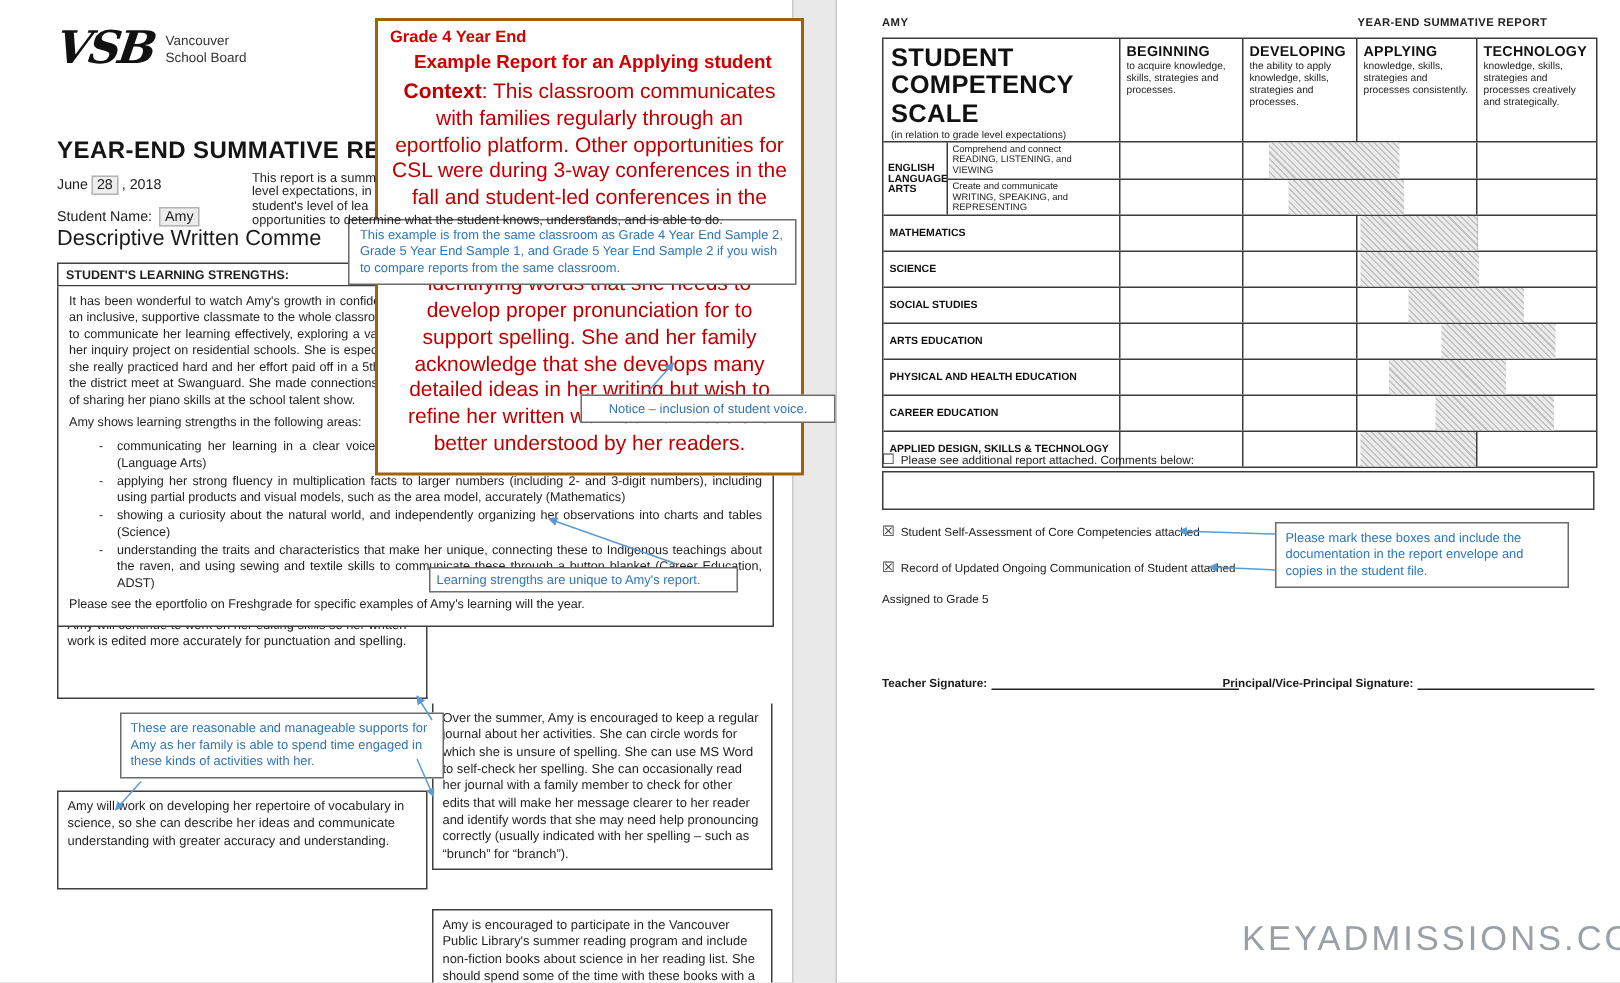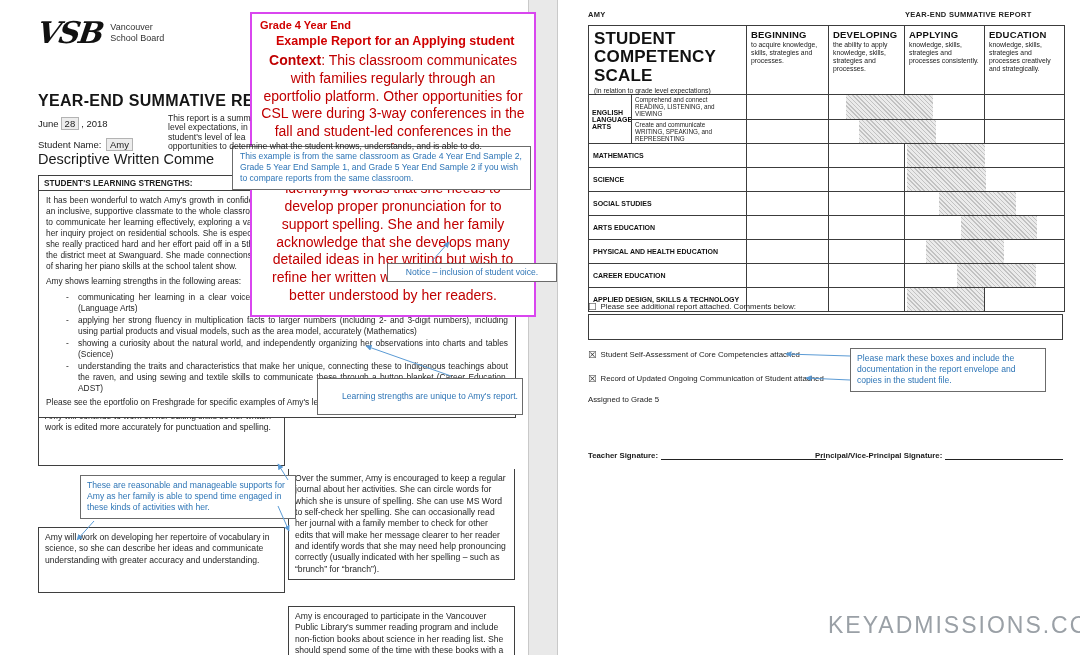--- a/index.html
+++ b/index.html
@@ -19,32 +19,32 @@
   .p1-title{position:absolute;left:38px;top:92px;margin:0;font-size:16px;font-weight:700;
             letter-spacing:.3px;color:#151515;z-index:1;white-space:nowrap;}
   .meta-line{position:absolute;left:38px;font-size:9.5px;color:#222;}
   .date-line{top:117px;}
   .student-line{top:138px;}
   .field{display:inline-block;background:#ededed;border:1px solid #b3b3b3;padding:0 3px;margin:0 2px;}
 
   .intro{position:absolute;left:168px;top:114px;width:352px;font-size:8.6px;line-height:9.4px;z-index:7;}
   .intro div{white-space:nowrap;}
 
-  .red-note{position:absolute;left:250px;top:12px;width:266px;background:#fff;border:2px solid #d946ef;
+  .red-note{position:absolute;left:250px;top:12px;width:266px;background:#fff;border:2px solid #a16207;
             padding:4px 8px 6px 8px;z-index:6;color:#c00000;}
   .red-note .rn-h1{font-size:11px;font-weight:700;margin:1px 0 3px 0;color:#d00000;}
   .red-note .rn-h2{font-size:12.5px;font-weight:700;margin:0 0 4px 16px;color:#d00000;}
   .red-note p{margin:0 0 4px 0;font-size:14px;line-height:1.27;text-align:center;}
 
   .section-title{position:absolute;left:38px;top:151px;margin:0;font-size:14.5px;font-weight:500;color:#1a1a1a;z-index:1;}
 
   .blue-note{background:#fff;border:1px solid #6b6b6b;color:#2e75b6;font-size:8.6px;line-height:1.3;position:absolute;z-index:8;}
   .note-sample{left:232px;top:146px;width:283px;padding:4px 7px;z-index:6;}
   .note-voice{left:350px;top:263px;width:160px;padding:3px 4px;text-align:center;margin-left:37px;}
-  .note-unique{left:286px;top:378px;width:196px;padding:12px 4px;text-align:right;margin-left:31px;}
+  .note-unique{left:286px;top:378px;width:196px;padding:2px 4px;text-align:left;}
   .note-supports{left:80px;top:475px;width:202px;padding:4px 6px;z-index:2;}
   .note-marks{left:292px;top:348px;width:182px;padding:4px 6px;}
 
   .strengths{position:absolute;left:38px;top:175px;width:478px;z-index:1;}
   .box-header{border:1px solid #3f3f3f;padding:2px 5px;font-size:8.3px;font-weight:700;background:#fff;}
   .box-body{border:1px solid #3f3f3f;border-top:none;padding:4px 7px;font-size:8.4px;line-height:1.3;
             text-align:justify;background:#fff;}
   .box-body p{margin:0 0 5px 0;}
   .box-body ul{margin:0 0 3px 0;padding-left:32px;list-style:none;}
   .box-body li{position:relative;margin:0 0 1px 0;}
@@ -219,21 +219,21 @@
         </div>
         <div class="cell head-cell w2">
           <b>DEVELOPING</b>
           <span>the ability to apply knowledge, skills, strategies and processes.</span>
         </div>
         <div class="cell head-cell w3">
           <b>APPLYING</b>
           <span>knowledge, skills, strategies and processes consistently.</span>
         </div>
         <div class="cell head-cell w4">
-          <b>EDUCATION</b>
+          <b>TECHNOLOGY</b>
           <span>knowledge, skills, strategies and processes creatively and strategically.</span>
         </div>
       </div>
 
       <div class="t-row ela-block">
         <div class="cell label-main">ENGLISH LANGUAGE ARTS</div>
         <div class="ela-right">
           <div class="ela-sub ela-r1">
             <div class="cell sub-label">
               <div>Comprehend and connect</div>

